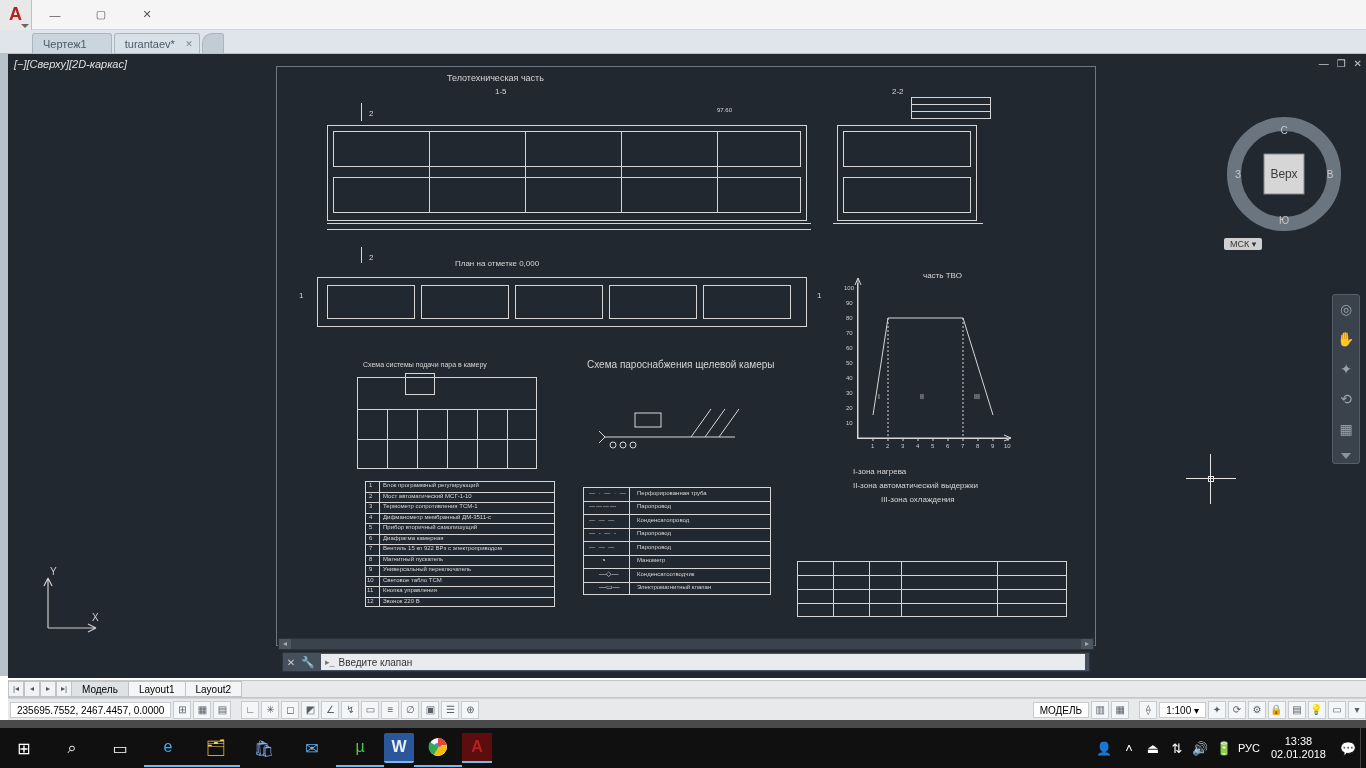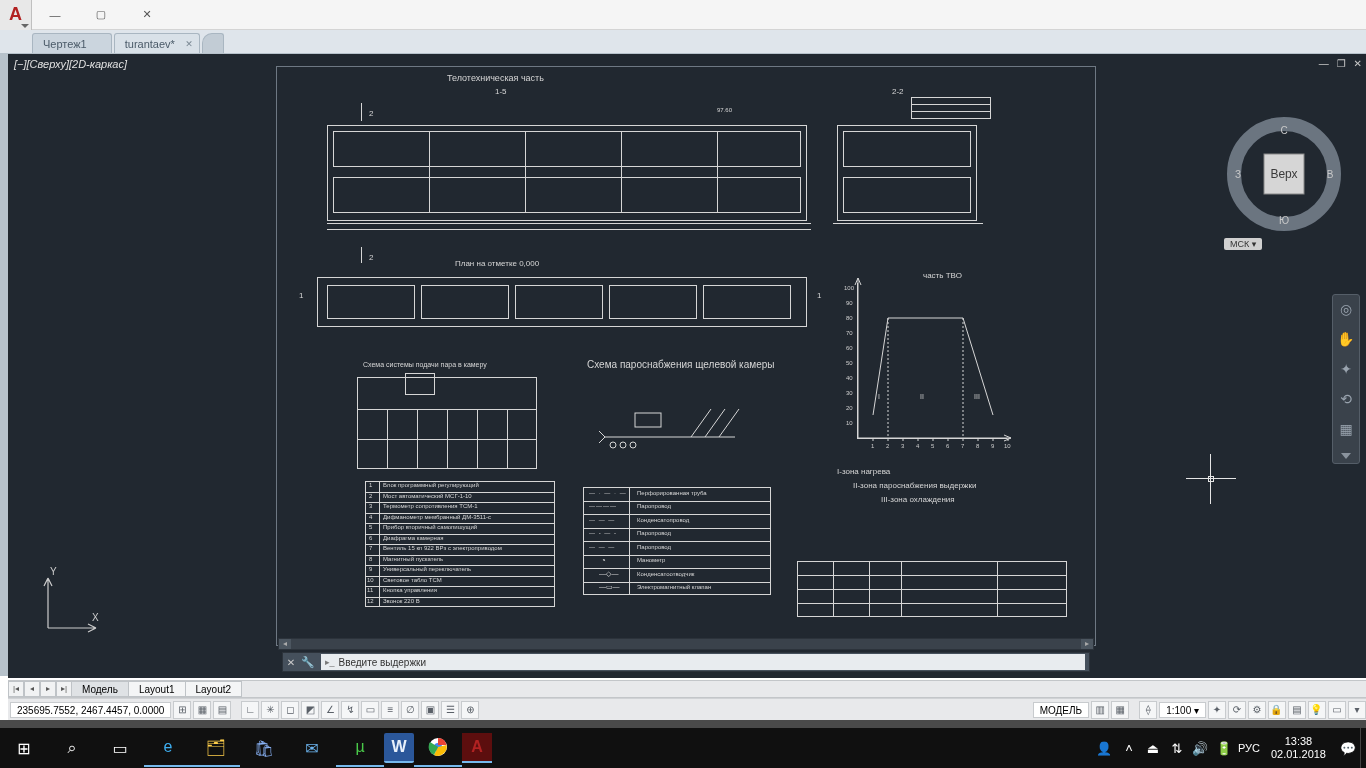--- a/index.html
+++ b/index.html
@@ -272,22 +272,22 @@
       <div class="tick" style="top:160px;left:103px">7</div>
       <div class="tick" style="top:160px;left:118px">8</div>
       <div class="tick" style="top:160px;left:133px">9</div>
       <div class="tick" style="top:160px;left:146px">10</div>
 
       <div class="tick" style="top:110px;left:20px;font-size:7px">I</div>
       <div class="tick" style="top:110px;left:62px;font-size:7px">II</div>
       <div class="tick" style="top:110px;left:116px;font-size:7px">III</div>
     </div>
 
-    <div class="d-txt" style="left:560px;top:400px">I-зона нагрева</div>
-    <div class="d-txt" style="left:576px;top:414px">II-зона пароснабжения выдержки</div>
+    <div class="d-txt" style="left:576px;top:400px">I-зона нагрева</div>
+    <div class="d-txt" style="left:576px;top:414px">II-зона автоматический выдержки</div>
     <div class="d-txt" style="left:604px;top:428px">III-зона охлаждения</div>
 
     <div class="d-box" style="left:88px;top:414px;width:190px;height:126px"></div>
     <div class="d-line" style="left:102px;top:414px;width:1px;height:126px"></div>
 
     <div class="d-line" style="left:88px;top:424.5px;width:190px;height:1px"></div>
     <div class="d-line" style="left:88px;top:435px;width:190px;height:1px"></div>
     <div class="d-line" style="left:88px;top:445.5px;width:190px;height:1px"></div>
     <div class="d-line" style="left:88px;top:456px;width:190px;height:1px"></div>
     <div class="d-line" style="left:88px;top:466.5px;width:190px;height:1px"></div>
@@ -362,21 +362,21 @@
 
   <div style="position:absolute;left:270px;bottom:28px;width:816px;height:12px;background:#3a424b;border:1px solid #2c333b">
     <div style="position:absolute;left:0;width:12px;height:10px;background:#4c5660;text-align:center;font-size:8px;color:#aaa">◂</div>
     <div style="position:absolute;right:0;width:12px;height:10px;background:#4c5660;text-align:center;font-size:8px;color:#aaa">▸</div>
   </div>
 
   <div class="cmdline">
     <div class="closex">✕</div>
     <div class="wrench">🔧</div>
     <div class="input">
-        <span>Введите выдержки</span>
+        <span>Введите клапан</span>
       </div>
   </div>
 </div>
 
 <div class="layouttabs">
   <div class="ltab-nav">
     <div class="nb">|◂</div>
     <div class="nb">◂</div>
     <div class="nb">▸</div>
     <div class="nb">▸|</div>

